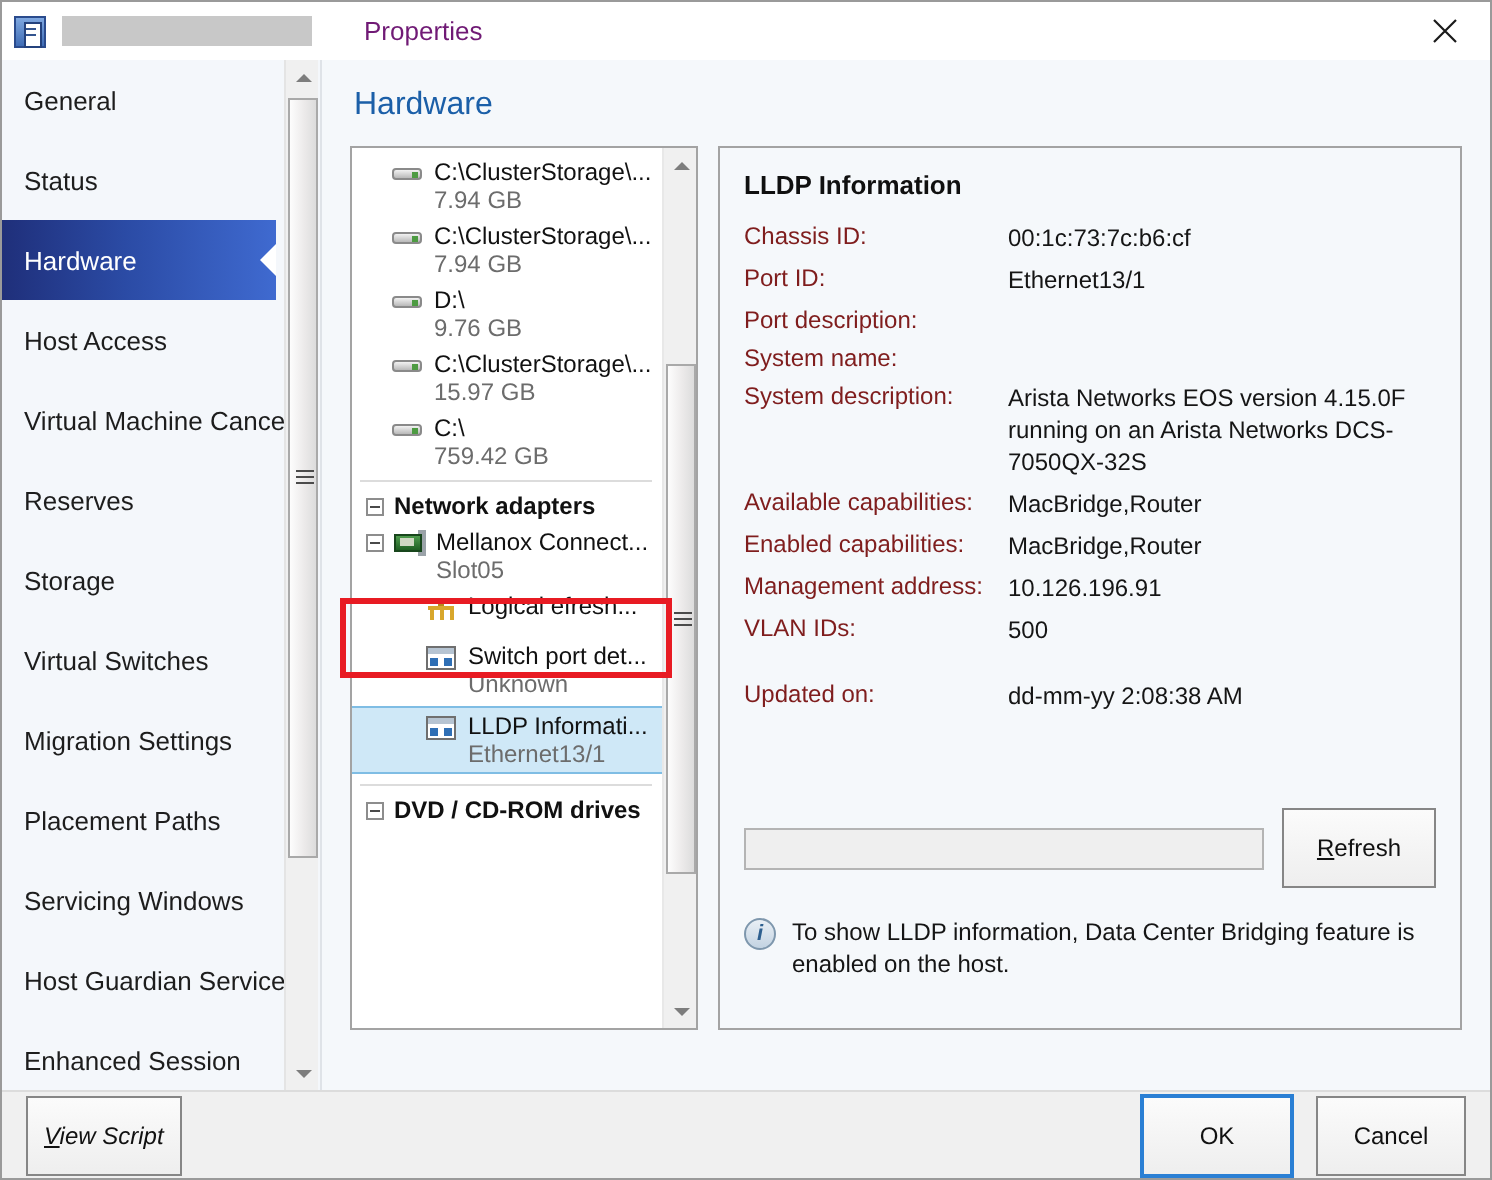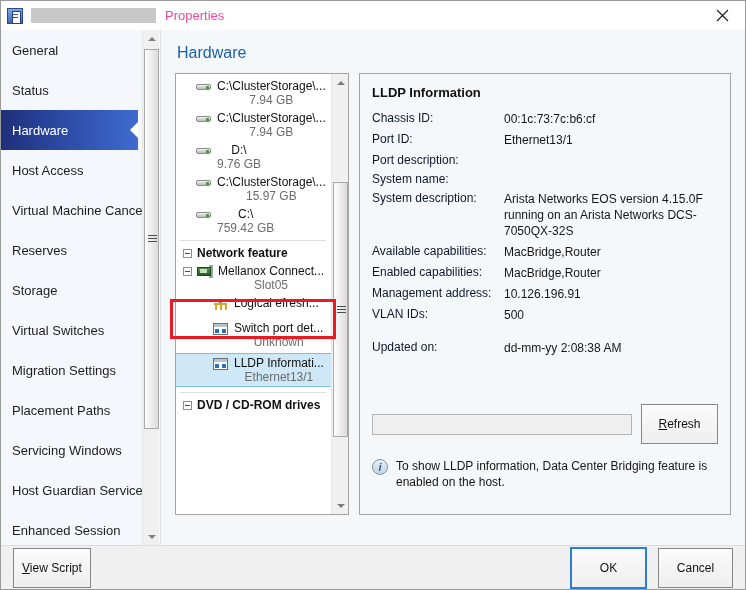--- a/index.html
+++ b/index.html
@@ -55,23 +55,23 @@
     width: 5px; height: 1px;
     background: #33548f;
     box-shadow: 0 3px 0 #33548f;
   }
   .title-redacted {
     width: 125px; height: 15px;
     background: #c8c8c8;
     flex: none;
   }
   .title-text {
-    margin-left: 9px;
+    margin-left: 26px;
     font-size: 13px;
-    color: #ec4899;
+    color: #701a75;
     white-space: nowrap;
   }
   .close-btn {
     position: absolute;
     right: 0; top: 0;
     width: 45px; height: 29px;
     display: flex; align-items: center; justify-content: center;
     cursor: default;
   }
   .close-btn svg { display: block; }
@@ -185,21 +185,20 @@
   }
 
   
   .tree-box {
     width: 174px;
     flex: none;
     background: #ffffff;
     border: 1px solid #a3a3a3;
     position: relative;
     overflow: hidden;
-    text-align: center;
   }
   .tree-inner {
     position: absolute;
     left: 0; top: 0;
     width: 156px;
     padding-top: 3px;
   }
   .tree-row {
     display: flex;
     align-items: flex-start;
@@ -322,21 +321,21 @@
     flex-direction: column;
   }
   .detail-title {
     font-size: 13px;
     font-weight: bold;
     color: #101010;
     margin-bottom: 11px;
   }
   .detail-rows { font-size: 12px; }
   .drow { display: flex; margin-bottom: 5px; }
-  .dlabel { width: 132px; flex: none; color: #0f172a; }
+  .dlabel { width: 132px; flex: none; color: #7f1d1d; }
   .dvalue { color: #151515; line-height: 16px; }
   .drow.gap { margin-top: 17px; }
   .detail-spacer { flex: 1; min-height: 0; }
   .refresh-row {
     display: flex;
     align-items: center;
     gap: 9px;
     margin-bottom: 14px;
   }
   .refresh-input {
@@ -394,21 +393,21 @@
   .footer {
     height: 44px;
     flex: none;
     background: #f0f0f0;
     border-top: 1px solid #dcdcdc;
     display: flex;
     align-items: center;
     padding: 0 12px;
   }
   .footer .spacer { flex: 1; }
-  .btn-view { min-width: 73px; }
+  .btn-view { min-width: 73px; font-style: italic; }
   .btn-ok {
     min-width: 75px;
     border: 1px solid #2a7fd4;
     outline: 1px solid #2a7fd4;
     margin-right: 12px;
   }
   .btn-cancel { min-width: 75px; }
 </style>
 </head>
 <body>
@@ -549,21 +548,21 @@
                 <div class="l1">C:\</div>
                 <div class="l2">759.42 GB</div>
               </span>
             </div>
 
             <div class="tree-sep"></div>
 
             <div class="tree-row group" style="padding-left:7px;">
               <span class="twisty"></span>
               <span class="tree-labels">
-                <div class="l1">Network feature</div>
+                <div class="l1">Network adapters</div>
               </span>
             </div>
 
             <div class="tree-row" style="padding-left:7px;">
               <span class="twisty"></span>
               <span class="ico ico-nic">
                   <span class="n-tab"></span>
                   <span class="n-card"></span>
                   <span class="n-chip"></span>
                 </span>

